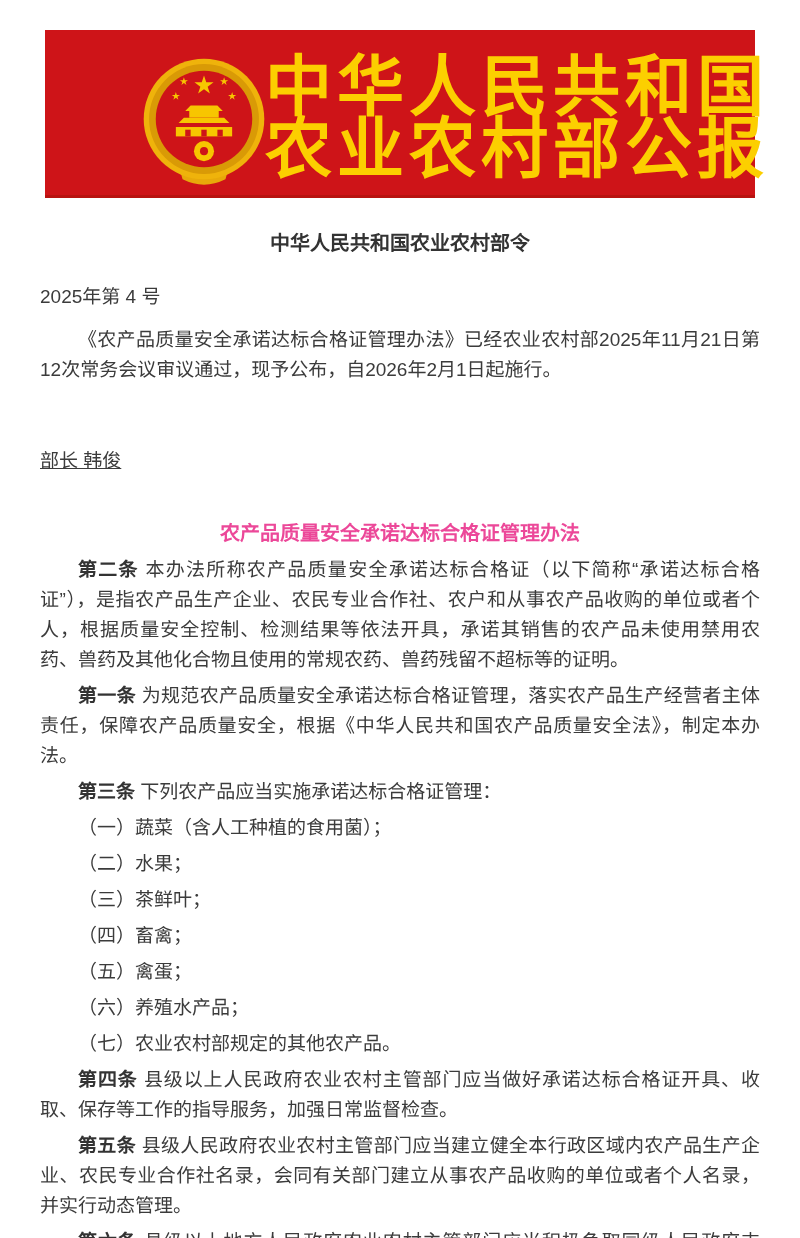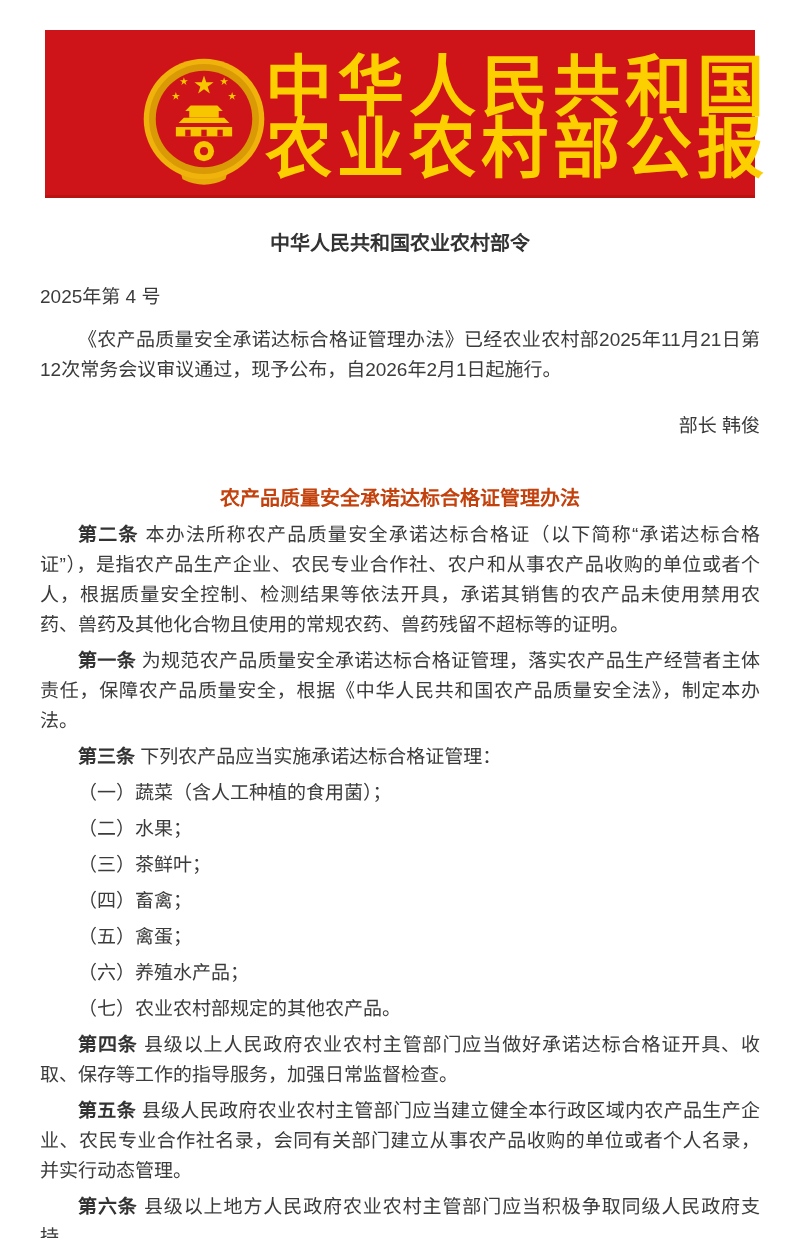--- a/index.html
+++ b/index.html
@@ -60,34 +60,35 @@
   .decree-number {
     margin-top: 24px;
     text-align: left;
   }
   .announcement {
     margin: 13px 0 0 0;
     text-indent: 2em;
     text-align: justify;
   }
   .signer {
-    margin-top: 26px;
-    text-align: right;
+    margin-top: 61px;
+    text-align: left;
+    text-decoration: underline;
   }
   .sign-date {
     margin-top: 7px;
     text-align: right;
   }
   .reg-title {
     margin: 42px 0 7px 0;
     font-size: 20px;
     line-height: 30px;
     font-weight: bold;
     text-align: center;
-    color: #c2410c;
+    color: #ec4899;
   }
   .articles p {
     margin: 6px 0 0 0;
     text-indent: 2em;
     text-align: justify;
   }
   .articles p strong {
     font-weight: bold;
     color: #333333;
   }

